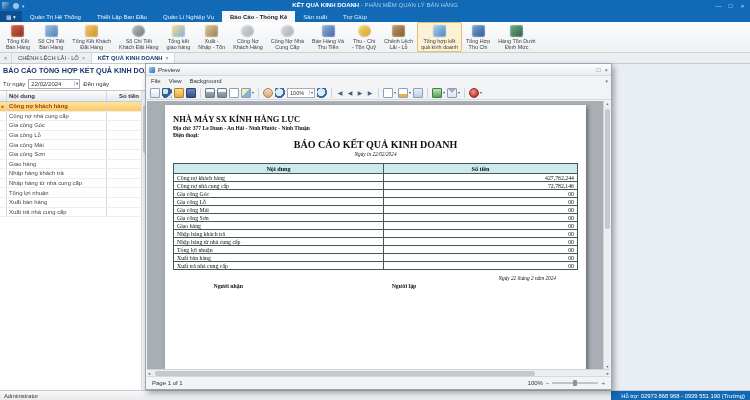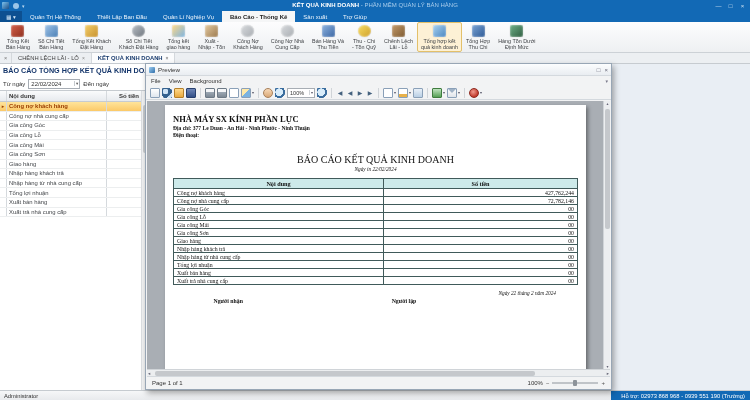--- a/index.html
+++ b/index.html
@@ -85,21 +85,21 @@
   .i-water    { background:linear-gradient(#e8f0f8,#b9cfe4); border:1px solid #8aa0b8; }
   .i-export   { background:linear-gradient(#bfe3bf,#55a055); border:1px solid #3f7c3f; }
   .i-mail     { background:linear-gradient(#fdfdfd,#dfe4ea); border:1px solid #8aa0b8; position:relative; }
   .i-mail::after { content:""; position:absolute; left:0; top:0; border-left:4.5px solid transparent; border-right:4.5px solid transparent; border-top:4px solid #9fb2c6; }
   .i-close    { background:radial-gradient(circle at 40% 35%, #f09a8e, #c0392b 70%); border:1px solid #8e2a20; border-radius:50%; }
 
   .pv-docarea { position:absolute; left:1px; right:1px; top:37px; bottom:20px; background:#a9aeb4; overflow:hidden; }
   .pv-page { position:absolute; left:18px; top:4px; width:421px; height:278px; background:#fff; box-shadow:2px 2px 4px rgba(0,0,0,.4); font-family:"Liberation Serif","DejaVu Serif",serif; color:#111; padding:9px 8px 0; }
   .doc-company { font-size:8.5px; font-weight:bold; }
   .doc-line { font-size:5.5px; font-weight:bold; margin-top:1px; }
-  .doc-title { text-align:center; font-size:10px; font-weight:normal; margin-top:16px; }
+  .doc-title { text-align:center; font-size:10px; font-weight:bold; margin-top:1px; }
   .doc-printed { text-align:center; font-size:5.3px; font-style:italic; margin-top:1px; }
   .doc-table { width:100%; border-collapse:collapse; margin-top:6px; }
   .doc-table th { background:#cdeaea; border:1px solid #405a5a; font-size:6.2px; font-weight:bold; padding:1px 2px; }
   .doc-table td { border:1px solid #405a5a; font-size:5.8px; padding:0.5px 3px; height:8px; }
   .doc-table td.num { text-align:right; }
   .doc-table col.c1 { width:52%; }
   .doc-footdate { text-align:right; font-size:5.3px; font-style:italic; margin-top:5px; padding-right:22px; }
   .doc-signs { position:relative; height:14px; margin-top:2px; }
   .doc-signs span { position:absolute; font-size:5.8px; font-weight:bold; }
   .doc-signs .s1 { left:10%; }
@@ -370,21 +370,21 @@
       <span class="ti-dd">▾</span>
       <span class="ti i-mail"></span>
       <span class="ti-dd">▾</span>
       <span class="ti-sep"></span>
       <span class="ti i-close"></span>
       <span class="ti-dd">▾</span>
     </div>
 
   <div class="pv-docarea">
     <div class="pv-page">
-      <div class="doc-company">NHÀ MÁY SX KÍNH PHẦN LỰC</div>
+      <div class="doc-company">NHÀ MÁY SX KÍNH HÀNG LỰC</div>
       <div class="doc-line">Địa chỉ: 377 Le Duan - An Hải - Ninh Phước - Ninh Thuận</div>
       <div class="doc-line">Điện thoại:</div>
       <div class="doc-title">BÁO CÁO KẾT QUẢ KINH DOANH</div>
       <div class="doc-printed">Ngày in 22/02/2024</div>
       <table class="doc-table">
         <colgroup>
             <col class="c1">
             <col>
           </colgroup>
         <thead>

